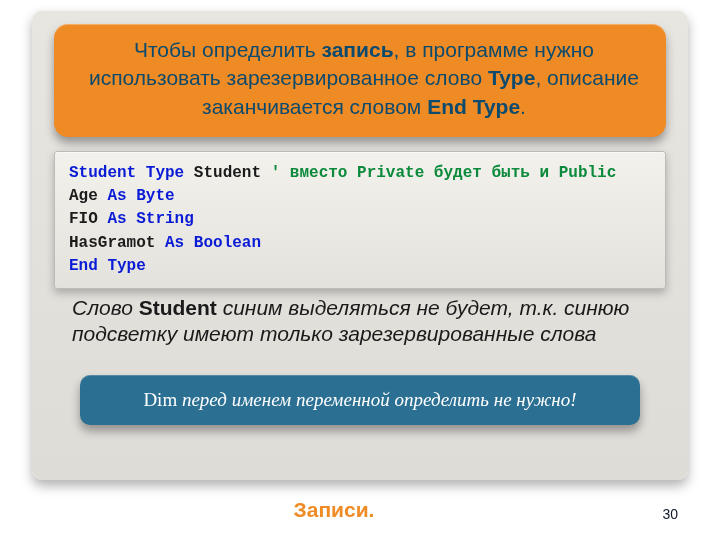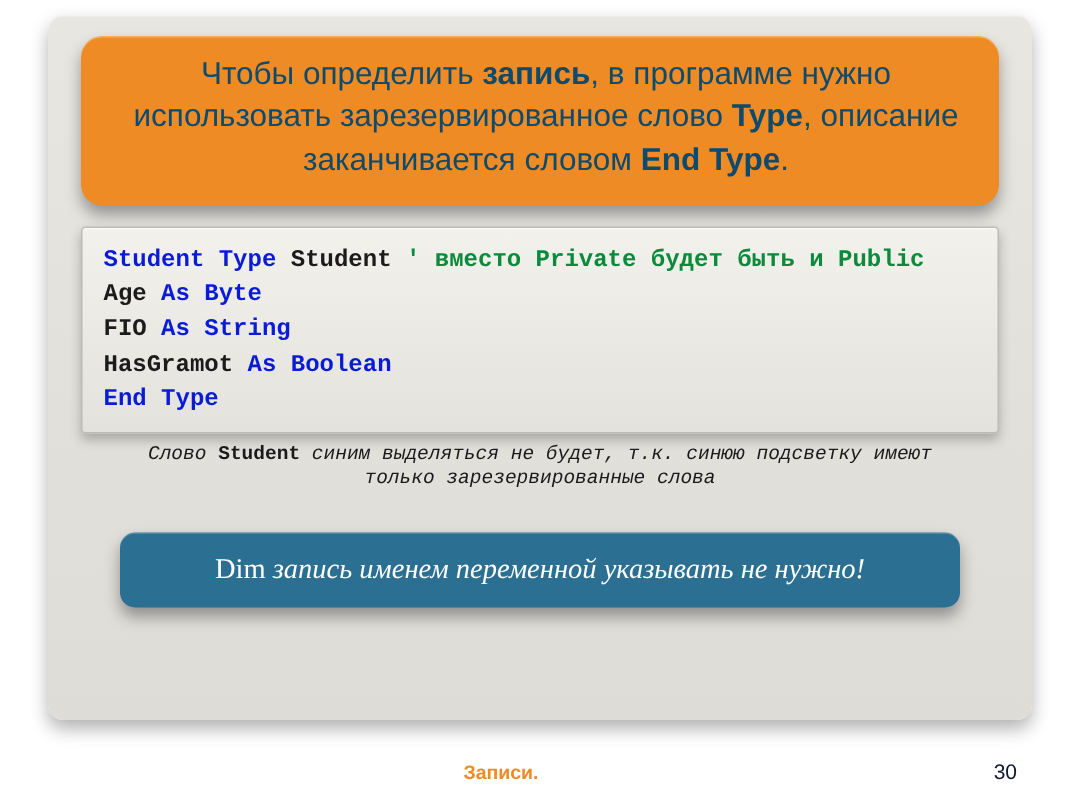--- a/index.html
+++ b/index.html
@@ -48,24 +48,23 @@
     font-family: "Courier New", monospace;
     font-size: 16px;
     font-weight: bold;
     line-height: 1.45;
     color: #1b1b1b;
   }
   .kw { color: #0a1bd6; }
   .cmt { color: #0a8a3a; }
   .note {
     margin-top: 6px;
-    text-align: center;
-    font-family: Liberation Mono, monospace;
+    font-family: Liberation Sans, sans-serif;
     font-style: italic;
-    font-size: 13px;
+    font-size: 21px;
     color: #1a1a1a;
     line-height: 1.25;
     padding: 0 18px;
   }
   .note b { font-weight: 700; font-style: normal; }
   .blue-box {
     margin: 28px auto 0 auto;
     width: 560px;
     background: #2b6f92;
     border-radius: 10px;
@@ -79,21 +78,21 @@
   }
   .blue-box b { font-weight: 400; font-style: normal; }
   .footer-title {
     position: absolute;
     left: 0;
     width: 668px;
     bottom: 18px;
     text-align: center;
     color: #ef8b24;
     font-weight: 700;
-    font-size: 13px;
+    font-size: 21px;
   }
   .page-number {
     position: absolute;
     right: 42px;
     bottom: 18px;
     color: #0f172a;
     font-size: 14px;
   }
 </style>
 </head>
@@ -123,19 +122,19 @@
     <div>
       <span class="kw">End Type</span>
     </div>
   </div>
 
   <div class="note">
     <span>Слово </span><b>Student</b><span> синим выделяться не будет, т.к. синюю подсветку имеют только зарезервированные слова</span>
   </div>
 
   <div class="blue-box">
-    <b>Dim</b><span> запись именем переменной указывать не нужно!</span>
+    <b>Dim</b><span> перед именем переменной определить не нужно!</span>
   </div>
 
 </div>
 
 <div class="footer-title">Записи.</div>
 <div class="page-number">30</div>
 
 </body></html>

